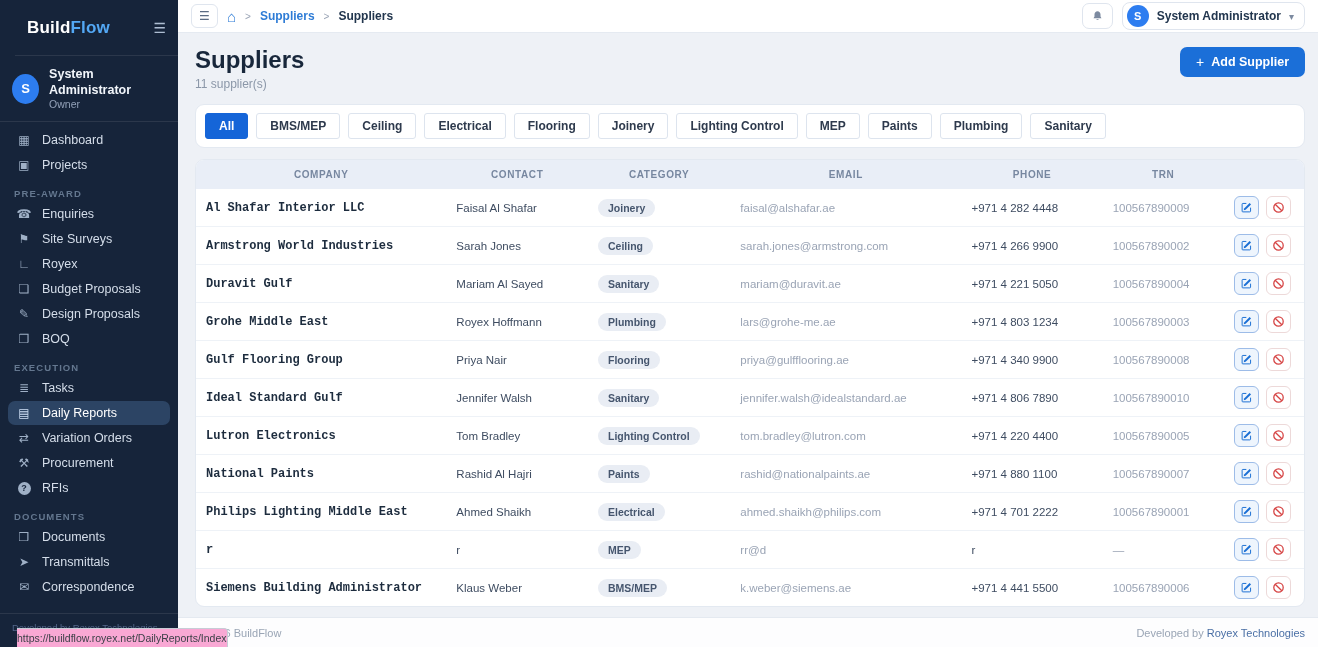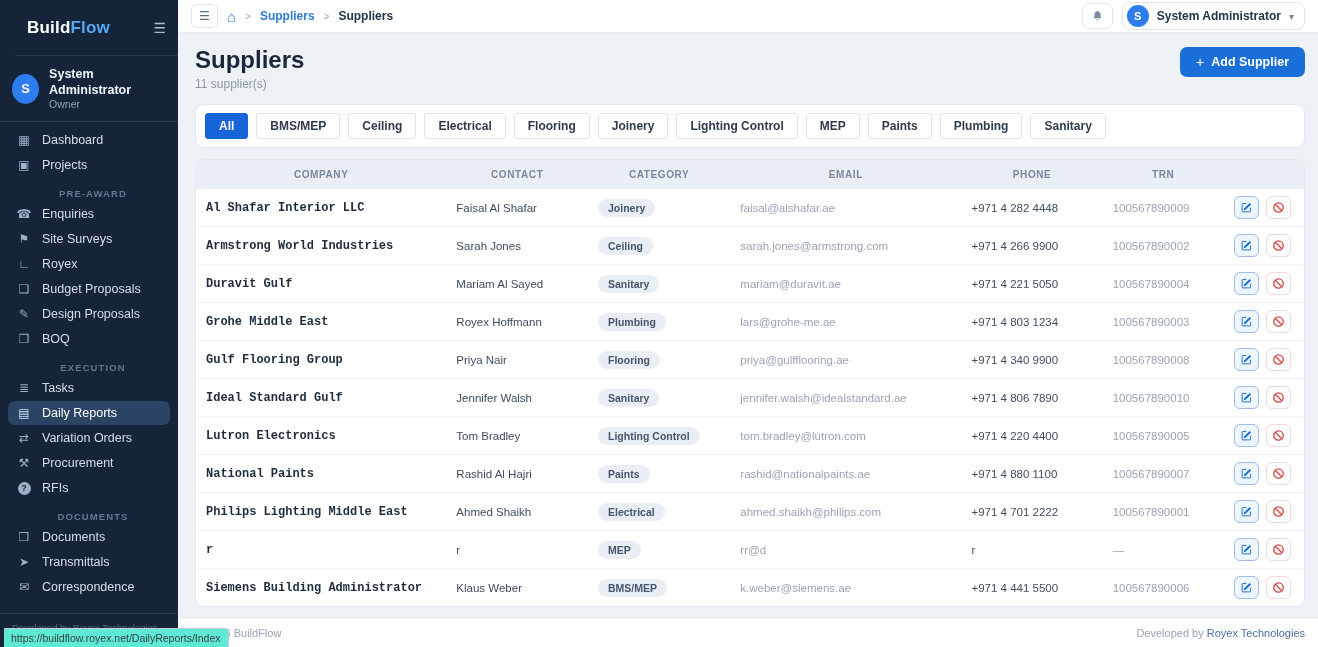--- a/index.html
+++ b/index.html
@@ -12,28 +12,28 @@
   .sidebar { width:178px; min-width:178px; height:647px; background:#16243a; display:flex; flex-direction:column; position:relative; }
   .sb-header { height:56px; display:flex; align-items:center; justify-content:space-between; padding:0 12px; border-bottom:1px solid rgba(255,255,255,.09);margin-left:15px; }
   .logo { font-size:17px; font-weight:bold; color:#fff; letter-spacing:.2px; cursor:pointer; }
   .logo .flow { color:#53a8f5; font-weight:bold; }
   .sb-burger { color:#aebdd2; font-size:14px; cursor:pointer; }
   .sb-profile { display:flex; align-items:center; gap:10px; padding:11px 12px; border-bottom:1px solid rgba(255,255,255,.09); }
   .sb-avatar { width:30px; height:30px; border-radius:50%; background:#2d7df0; color:#fff; font-size:13px; font-weight:bold; display:flex; align-items:center; justify-content:center; }
   .sb-name { font-size:12.5px; font-weight:bold; color:#f2f6fb; line-height:1.25; }
   .sb-role { font-size:10.5px; color:#93a1b8; }
   .sb-nav { flex:1; padding:5px 8px 0 8px; overflow:hidden; }
-  .nav-section-label { font-size:9.5px; font-weight:bold; letter-spacing:1.1px; color:#64778f; margin:11px 6px 3px 14px;text-align:center; }
+  .nav-section-label { font-size:9.5px; font-weight:bold; letter-spacing:1.1px; color:#64778f; margin:11px 6px 3px 6px; }
   .nav-item { display:flex; align-items:center; gap:10px; padding:5px 8px; margin:1px 0; border-radius:7px; font-size:12.5px; color:#d5deea; cursor:pointer; }
   .nav-item .nav-icon { width:16px; text-align:center; font-size:12px; color:#9fb0c6; flex:none; }
   .nav-item.active { background:#2c4464; color:#fff; }
   .nav-item.active .nav-icon { color:#cfe0f5; }
   .nav-icon.rfi-icon { width:13px; height:13px; margin:0 1.5px; border-radius:50%; background:#9fb0c6; color:#16243a; font-size:9px; font-weight:bold; line-height:13px; }
   .sb-footer { padding:8px 12px 14px 12px; border-top:1px solid rgba(255,255,255,.09); font-size:9.5px; color:#53668a; }
-  .status-bubble { position:fixed; left:4px; bottom:0; background:#5eead4; border:1px solid #c6ccd6; border-left:none; border-bottom:none; border-top-right-radius:4px; padding:3px 7px; font-size:10.5px; color:#3a3f46; z-index:50; white-space:nowrap; }
+  .status-bubble { position:fixed; left:17px; bottom:0; background:#f9a8d4; border:1px solid #c6ccd6; border-left:none; border-bottom:none; border-top-right-radius:4px; padding:3px 0; font-size:10.5px; color:#3a3f46; z-index:50; white-space:nowrap; }
   
   .main { flex:1; display:flex; flex-direction:column; min-width:0; }
   .topbar { height:33px; background:#fff; border-bottom:1px solid #e5eaf1; display:flex; align-items:center; padding:0 13px; gap:9px; }
   .tb-burger { width:27px; height:24px; border:1px solid #dfe5ee; border-radius:6px; background:#fff; color:#5a6b82; font-size:12px; display:flex; align-items:center; justify-content:center; cursor:pointer; }
   .home-icon { color:#2e7cd6; font-size:15px; line-height:1; cursor:pointer; }
   .crumb-sep { color:#9aa4b5; font-size:10px; }
   .crumb-link { color:#2e7cd6; font-size:12px; font-weight:bold; text-decoration:none; cursor:pointer; }
   .crumb-current { color:#22364e; font-size:12px; font-weight:bold; }
   .tb-right { margin-left:auto; display:flex; align-items:center; gap:9px; }
   .bell-btn { width:31px; height:26px; border:1px solid #dfe5ee; border-radius:7px; background:#fff; color:#7c8aa0; display:flex; align-items:center; justify-content:center; cursor:pointer; }

